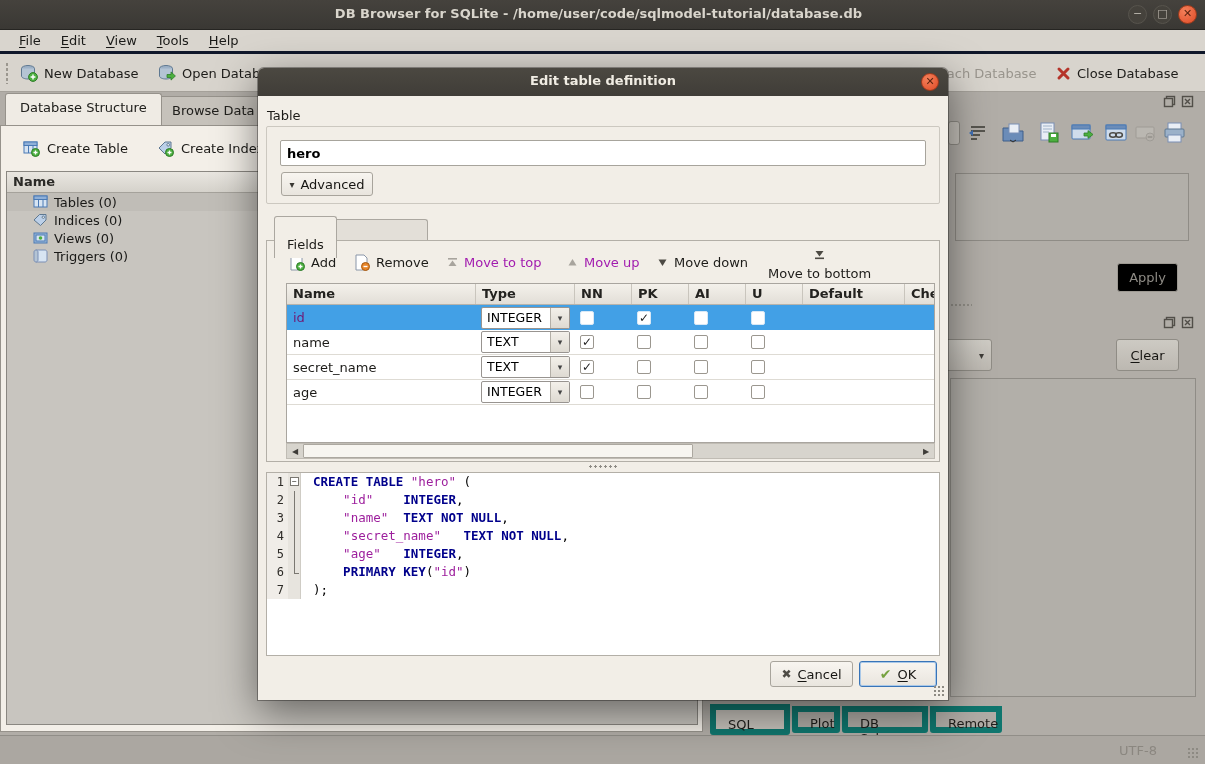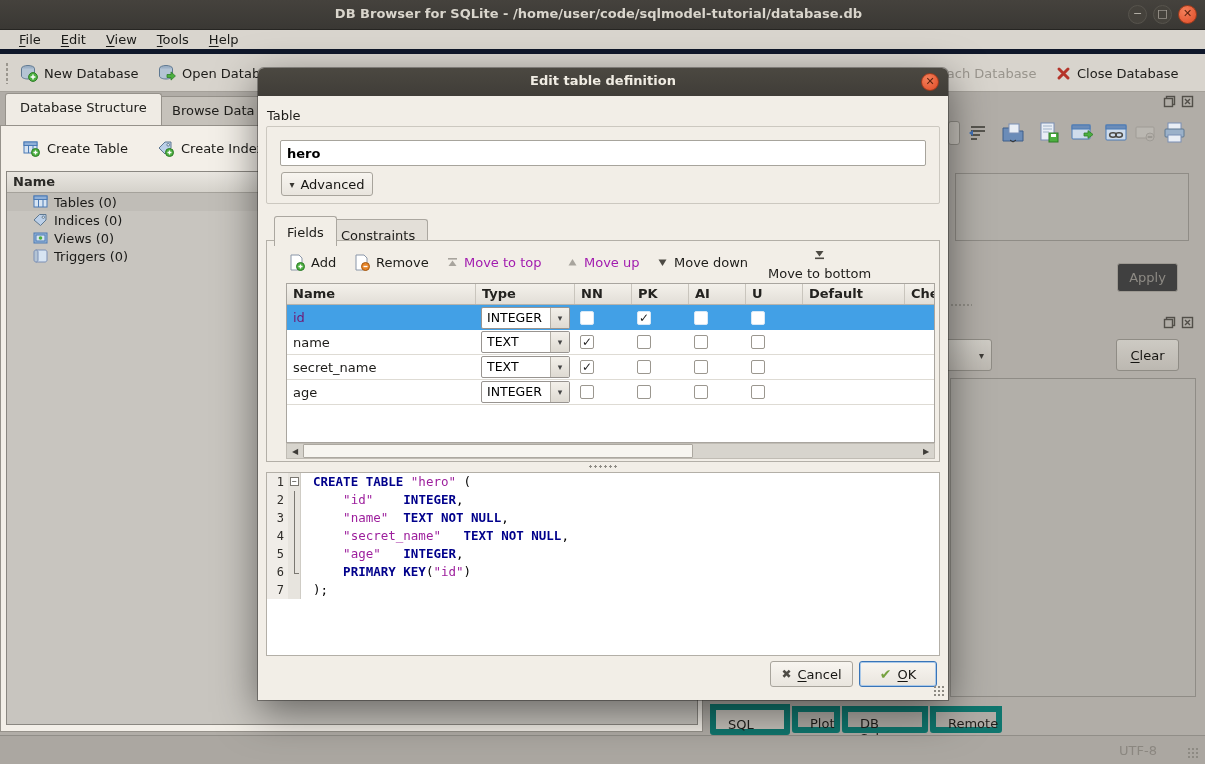--- a/index.html
+++ b/index.html
@@ -12,21 +12,21 @@
     background:linear-gradient(#45423d,#3a3834); border-bottom:1px solid #262522; }
   .titlebar .title { position:absolute; left:0; right:8px; top:6px; text-align:center;
     font-weight:bold; font-size:13px; color:#d9d5cc; }
   .winbtns { position:absolute; right:8px; top:5px; display:flex; gap:6px; }
   .wbtn { width:19px; height:19px; border-radius:50%; background:#45423c; border:1px solid #57544d;
     color:#bab6ad; font-size:11px; line-height:16px; text-align:center; }
   .wbtn.close { background:radial-gradient(circle at 35% 30%, #f4805a, #df4b27); border:1px solid #a03c1c; color:#5b2310; font-weight:bold; }
 
   
   .menubar { position:absolute; left:0; top:30px; width:1205px; height:24px; background:#d9d5ce;
-    border-bottom:5px solid #0f172a; display:flex; align-items:center; padding-left:10px; gap:2px; }
+    border-bottom:3px solid #0f172a; display:flex; align-items:center; padding-left:10px; gap:2px; }
   .menu-item { padding:2px 9px; color:#1a1a18; }
   .menu-item u, .btn u, .bt-label u { text-decoration:underline; text-underline-offset:2px; }
 
   
   .toolbar { position:absolute; left:0; top:54px; width:1205px; height:38px; background:#d8d4cd;
     border-bottom:1px solid #a5a19a; }
   .tb-handle { position:absolute; left:5px; top:8px; width:4px; height:22px;
     background-image:radial-gradient(#9b978f 1px, transparent 1.2px); background-size:4px 5px; }
   .toolbtn { position:absolute; top:6px; height:26px; display:flex; align-items:center; gap:6px;
     padding:0 6px; color:#1d1c19; white-space:nowrap; }
@@ -51,21 +51,21 @@
   .tree-row { height:18px; display:flex; align-items:center; gap:6px; padding-left:26px; color:#1a1a18; }
   .tree-row.alt { background:#c0bdb7; }
 
   
   .dockbtns { position:absolute; display:flex; gap:5px; }
   .dock-ta { position:absolute; background:#b2afa9; border:1px solid #8f8c86; }
   .btn { display:inline-flex; align-items:center; justify-content:center; gap:6px;
     background:linear-gradient(#f8f5f0,#e9e5de); border:1px solid #a8a49c; border-radius:3px;
     color:#161512; padding:3px 12px; }
   .btn.gray { background:linear-gradient(#cdcac3,#bcb8b1); border-color:#8f8c85; }
-  .btn.disabled { background:#404040; border-color:#9d9992; color:#8d8a84; }
+  .btn.disabled { background:#000000; border-color:#9d9992; color:#8d8a84; }
   .dots-h { position:absolute; width:22px; height:4px;
     background-image:radial-gradient(#918e87 1px, transparent 1.2px); background-size:4px 4px; }
   .combo-frag { position:absolute; background:linear-gradient(#cfccc5,#bdb9b2); border:1px solid #8f8c85; border-radius:3px; }
   .combo-frag .arrow { position:absolute; right:7px; top:10px; font-size:10px; color:#3e3c38; }
   .rtb-icon { position:absolute; top:120px; width:26px; height:26px; display:flex; align-items:center; justify-content:center; }
 
   
   .bottom-tabs { position:absolute; top:704px; height:31px; }
   .btab { position:absolute; top:2px; height:27px; background:#b0aca6; border:6px solid #0f766e;
     border-radius:0 0 3px 3px; padding:4px 12px; color:#1f1e1b; }
@@ -85,21 +85,21 @@
   .dlg-close { position:absolute; right:9px; top:5px; width:18px; height:18px; border-radius:50%;
     background:radial-gradient(circle at 35% 30%, #f4805a, #df4b27); border:1px solid #9e3a1d;
     color:#5b2310; font-weight:bold; font-size:11px; line-height:16px; text-align:center; }
   .dlg-label { position:absolute; color:#1c1b18; }
   .frame { position:absolute; border:1px solid #ccc8c0; border-radius:2px; }
   .dlg-input { position:absolute; left:22px; top:72px; width:646px; height:26px; background:#fff;
     border:1px solid #a7a49c; border-radius:2px; font-family:inherit; font-size:13px; font-weight:bold;
     padding:0 6px; color:#000; }
   .adv-btn { position:absolute; left:23px; top:104px; width:92px; height:24px; }
   .dtab { position:absolute; border:1px solid #aba7a0; border-bottom:none; border-radius:3px 3px 0 0;
-    padding:8px 12px; background:#e3dfd8; z-index:2;text-align:right; }
+    padding:20px 12px; background:#e3dfd8; z-index:2;text-align:right; }
   .dtab.active { background:#f2eee7; z-index:4; padding-bottom:6px; }
   .dpane { position:absolute; left:8px; top:172px; width:674px; height:222px; border:1px solid #b3afa7; z-index:3; background:#f2eee7; }
   .act-btn { position:absolute; top:8px; height:26px; display:flex; align-items:center; gap:6px; padding:0 4px; color:#1d1c19; }
   .act-btn.disabled { color:#a21caf;justify-content:center; }
   .tri { font-size:10px; }
 
   
   .fgrid { position:absolute; left:19px; top:42px; width:649px; height:160px; background:#fff; border:1px solid #a9a59f; overflow:hidden; }
   .frow { display:grid; grid-template-columns:189px 99px 57px 57px 57px 57px 102px 1fr; }
   .fhead { height:21px; background:linear-gradient(#f4f1eb,#e2ded7); border-bottom:1px solid #b7b3ab; }

